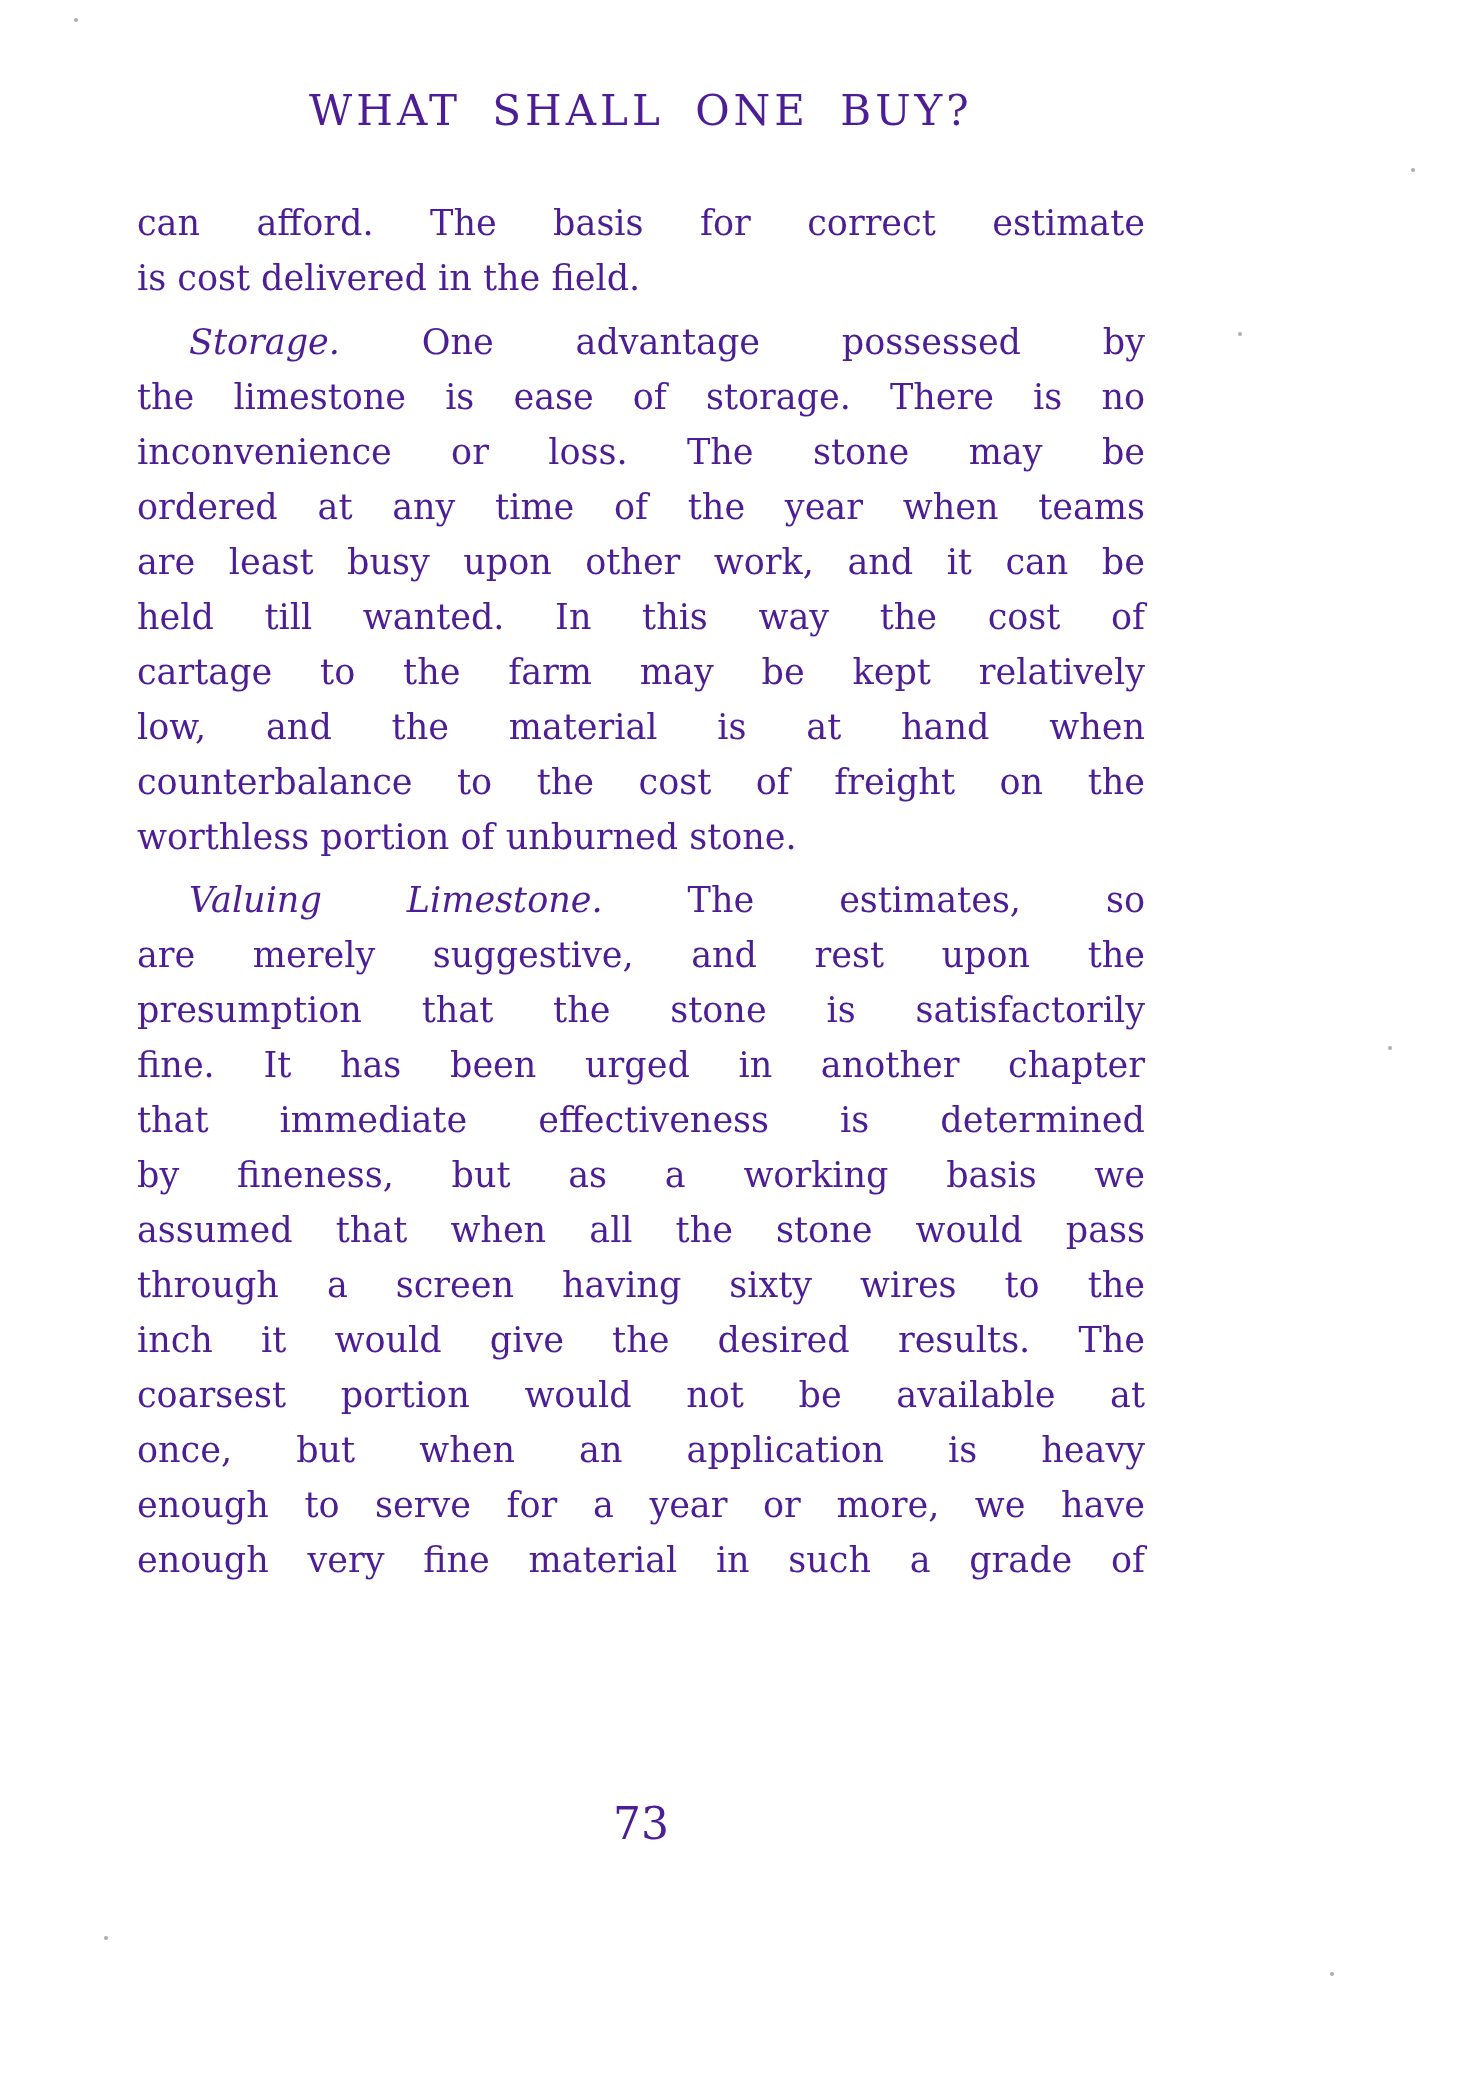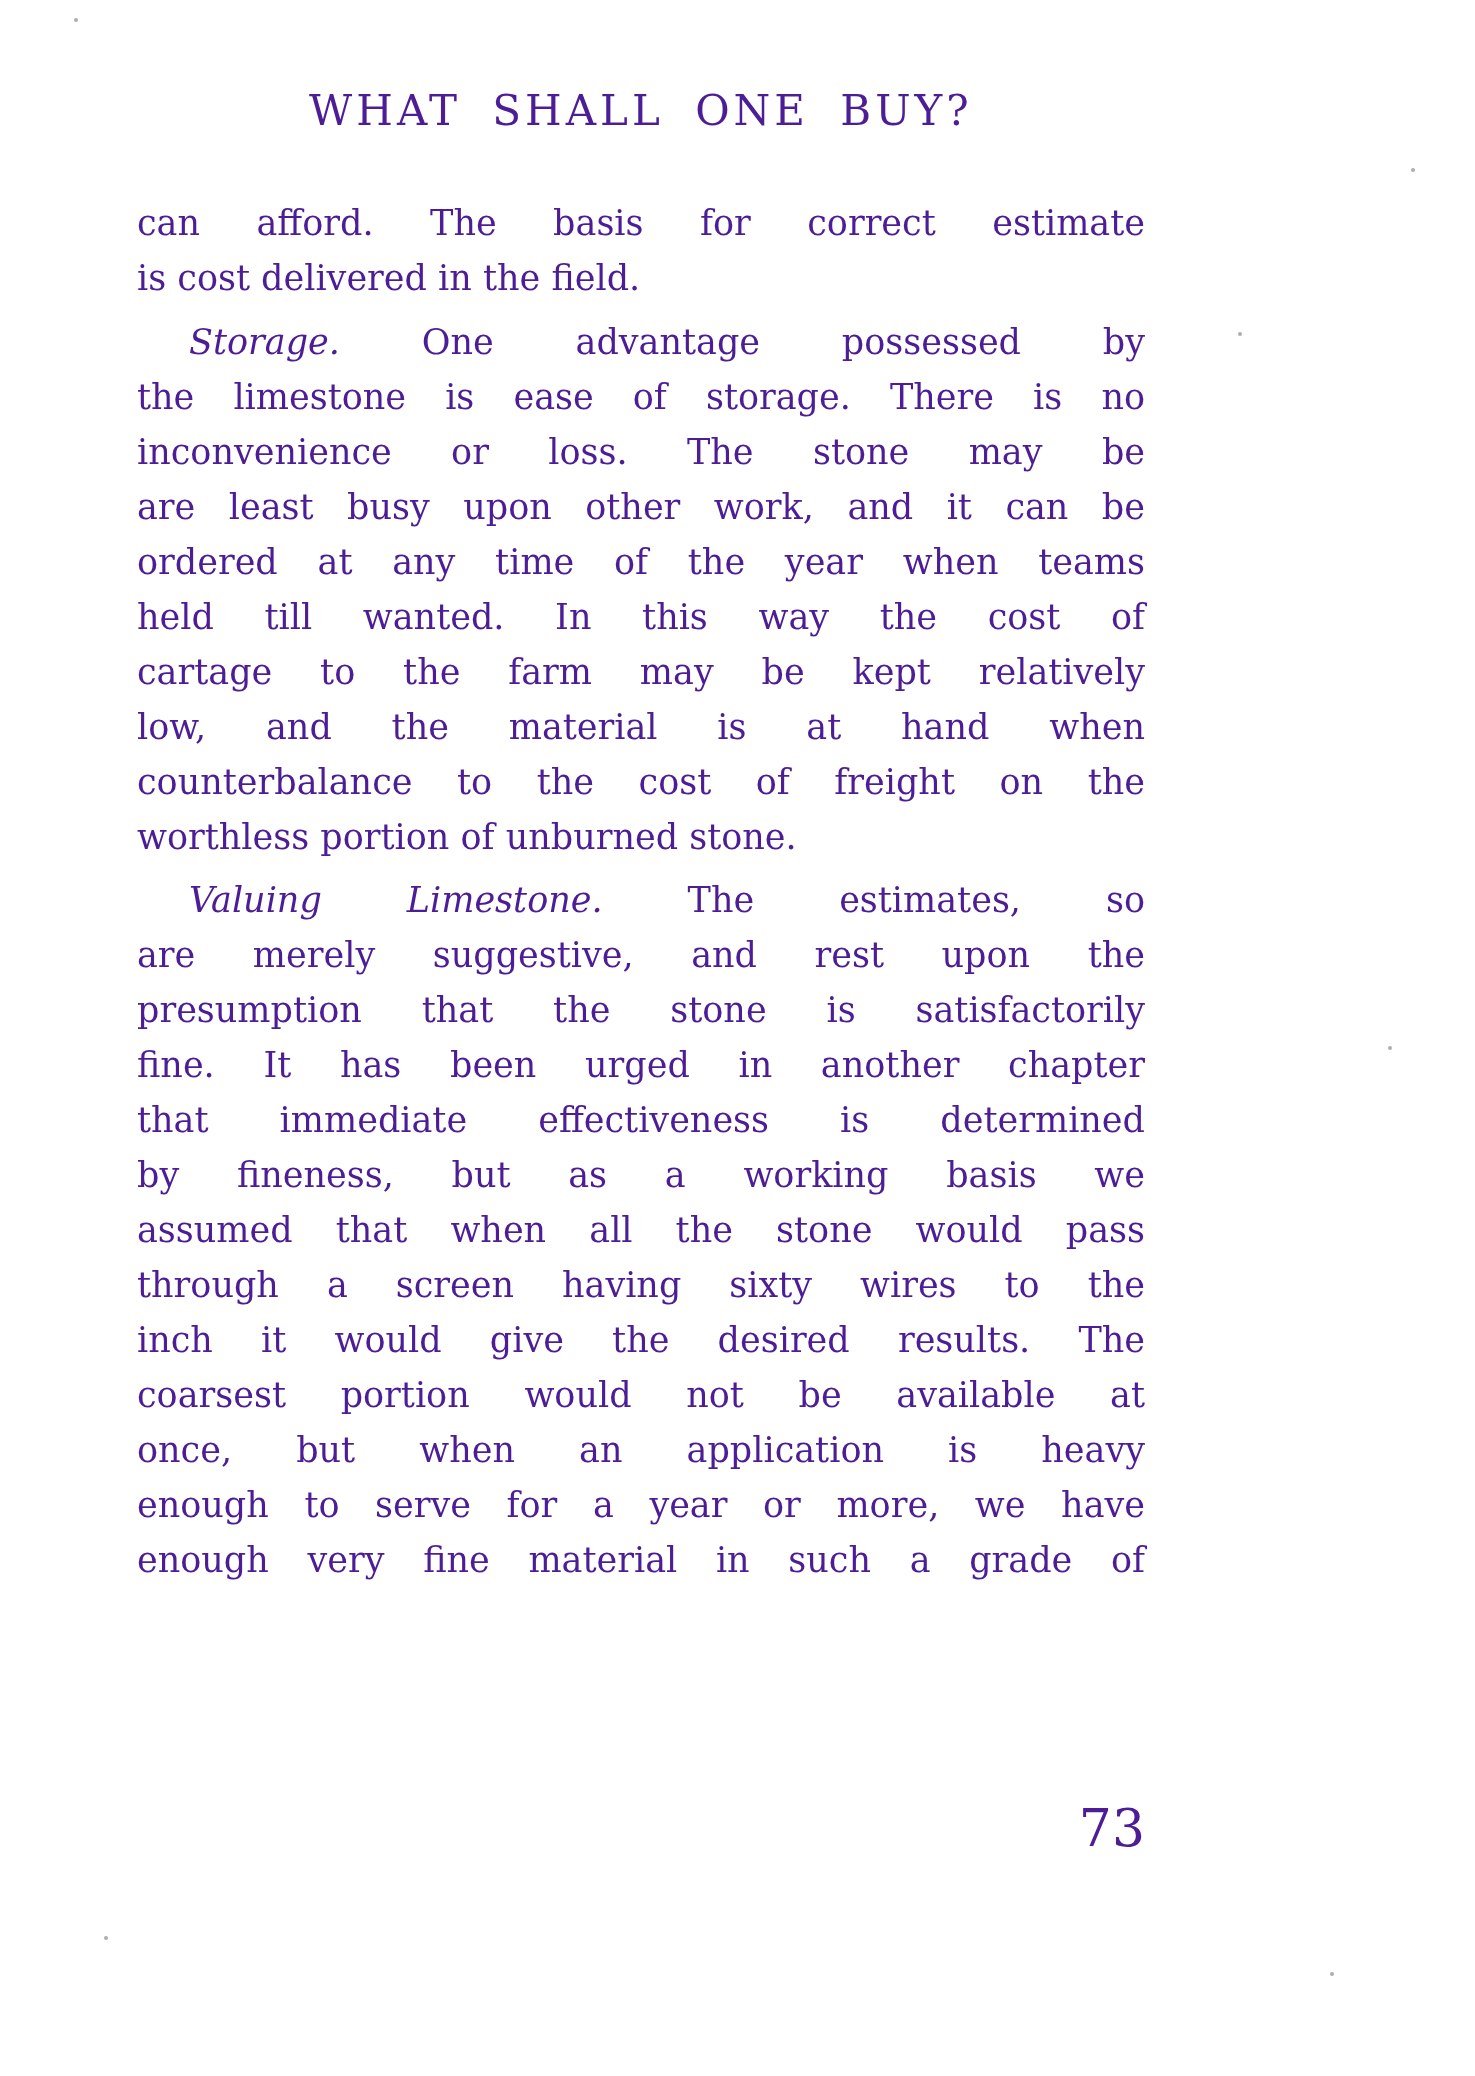--- a/index.html
+++ b/index.html
@@ -41,22 +41,22 @@
   }
   .line.para-end {
     text-align-last: left;
   }
   .line i { font-style: italic; }
   .page-number {
     position: absolute;
     top: 1798px;
     left: 137px;
     width: 1008px;
-    text-align: right;
-    font-size: 52px;
+    text-align: center;
+    font-size: 44px;
   }
   .speck {
     position: absolute;
     background: #6a6a6a;
     border-radius: 50%;
     width: 4px;
     height: 4px;
     opacity: 0.55;
   }
 </style>
@@ -69,22 +69,22 @@
 
   <div class="body-text" id="paragraphs">
       <div class="para">
         <div class="line"><span>can afford.  The basis for correct estimate</span></div>
         <div class="line para-end"><span>is cost delivered in the field.</span></div>
       </div>
       <div class="para indented">
         <div class="line"><i>Storage.</i><span>  One advantage possessed by</span></div>
         <div class="line"><span>the limestone is ease of storage.  There is no</span></div>
         <div class="line"><span>inconvenience or loss.  The stone may be</span></div>
+        <div class="line"><span>ordered at any time of the year when teams</span></div>
         <div class="line"><span>are least busy upon other work, and it can be</span></div>
-        <div class="line"><span>ordered at any time of the year when teams</span></div>
         <div class="line"><span>held till wanted.  In this way the cost of</span></div>
         <div class="line"><span>cartage to the farm may be kept relatively</span></div>
         <div class="line"><span>low, and the material is at hand when</span></div>
         <div class="line"><span>counterbalance to the cost of freight on the</span></div>
         <div class="line para-end"><span>worthless portion of unburned stone.</span></div>
       </div>
       <div class="para indented section-gap">
         <div class="line"><i>Valuing Limestone.</i><span>  The estimates, so</span></div>
         <div class="line"><span>are merely suggestive, and rest upon the</span></div>
         <div class="line"><span>presumption that the stone is satisfactorily</span></div>

